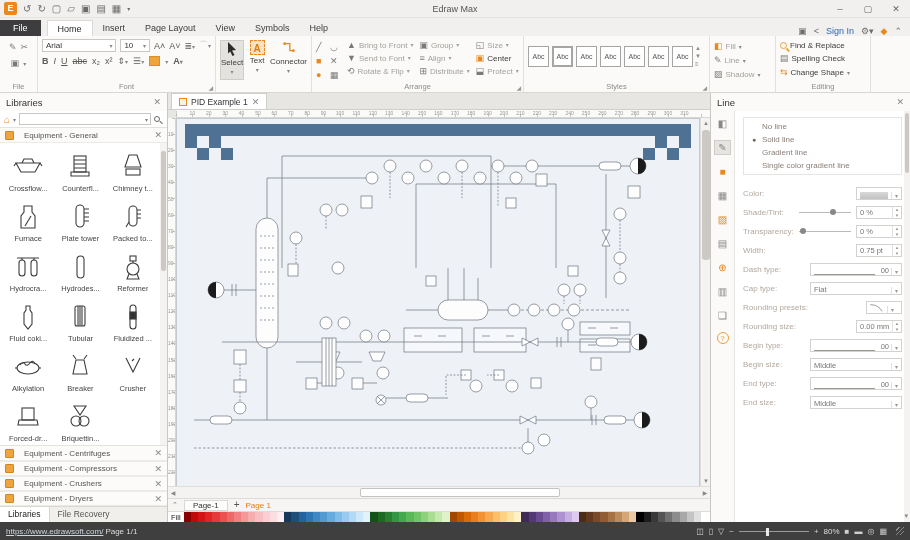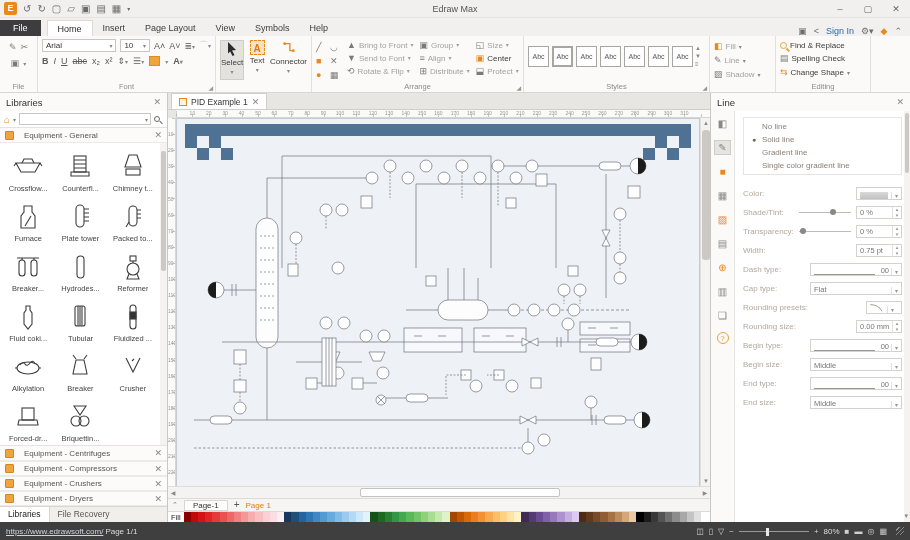--- a/index.html
+++ b/index.html
@@ -466,21 +466,21 @@
               <path d="M19 8h4M19 12h4M19 16h4M11 20l-3 5"></path>
             </svg>
             <span class="shape-label">Packed to...</span>
           </div>
           <div class="shape-cell">
             <svg viewBox="0 0 30 30">
               <rect x="6" y="8" width="6" height="16" rx="3"></rect>
               <rect x="18" y="8" width="6" height="16" rx="3"></rect>
               <path d="M4 6h22M9 8V6M21 8V6"></path>
             </svg>
-            <span class="shape-label">Breaker...</span>
+            <span class="shape-label">Hydrocra...</span>
           </div>
           <div class="shape-cell">
             <svg viewBox="0 0 30 30">
               <rect x="12" y="4" width="7" height="22" rx="3.5"></rect>
             </svg>
             <span class="shape-label">Hydrodes...</span>
           </div>
           <div class="shape-cell">
             <svg viewBox="0 0 30 30">
               <circle cx="15" cy="17" r="6"></circle>

